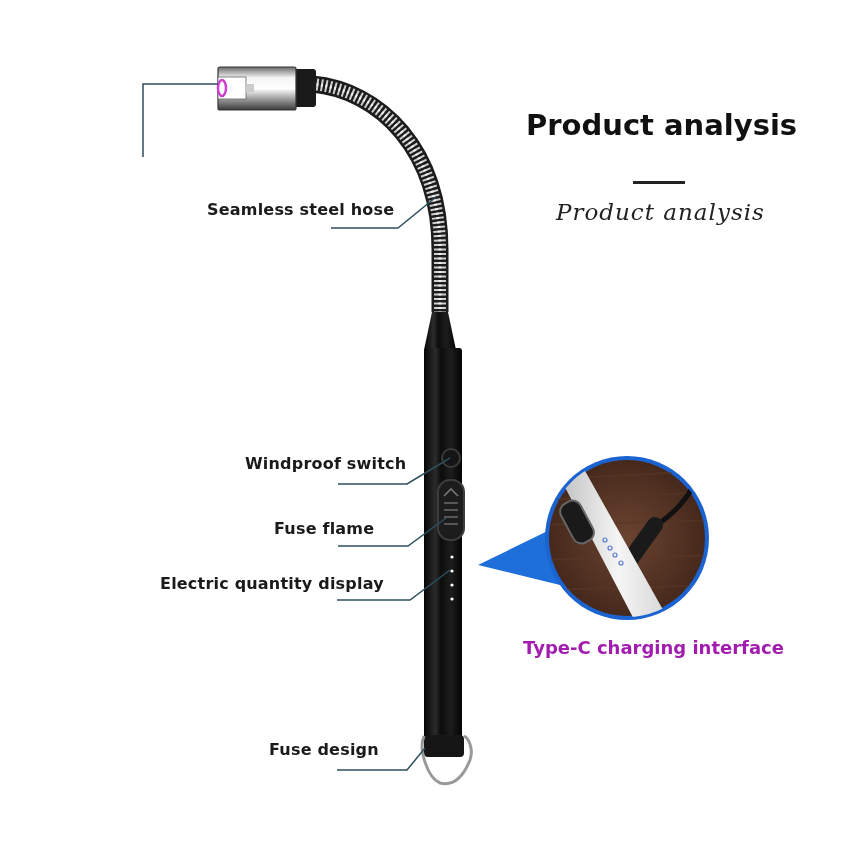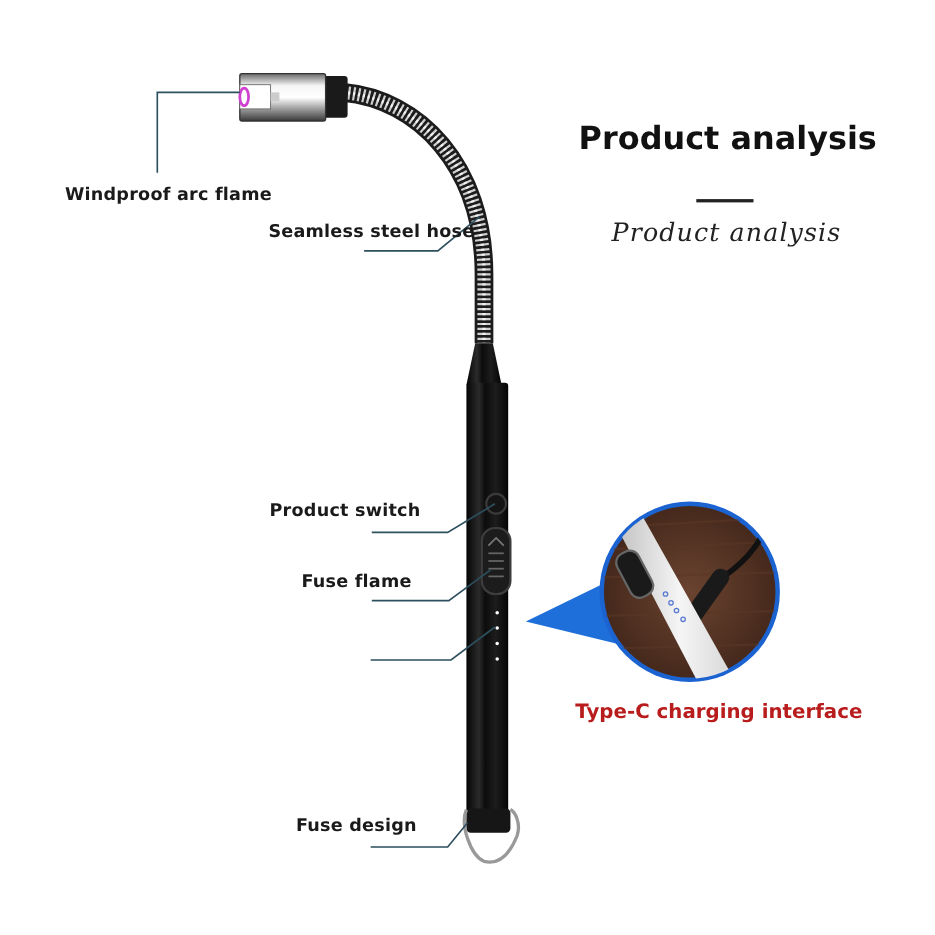--- a/index.html
+++ b/index.html
@@ -112,24 +112,24 @@
         <polygon points="556,470 580,462 680,640 650,650" fill="url(#whiteBody)"></polygon>
         <rect x="566" y="500" width="22" height="44" rx="9" transform="rotate(-28 577 522)" fill="#1a1a1a" stroke="#666" stroke-width="2"></rect>
         <circle cx="605" cy="540" r="2" fill="none" stroke="#5a7bd0" stroke-width="1.2"></circle>
         <circle cx="610" cy="548" r="2" fill="none" stroke="#5a7bd0" stroke-width="1.2"></circle>
         <circle cx="615" cy="555" r="2" fill="none" stroke="#5a7bd0" stroke-width="1.2"></circle>
         <circle cx="621" cy="563" r="2" fill="none" stroke="#5a7bd0" stroke-width="1.2"></circle>
       </g>
     </g>
   </svg>
 
-  <div class="label" style="left:59px; top:167px;">Windproof arc flame</div>
-  <div class="label" style="left:207px; top:200px;margin-left:37px;">Seamless steel hose</div>
-  <div class="label" style="left:245px; top:454px;">Product switch</div>
+  <div class="label" style="left:207px; top:200px;">Seamless steel hose</div>
+  <div class="label" style="left:245px; top:454px;">Windproof switch</div>
   <div class="label" style="left:274px; top:519px;">Fuse flame</div>
+  <div class="label" style="left:160px; top:574px;">Electric quantity display</div>
   <div class="label" style="left:269px; top:740px;">Fuse design</div>
 
   <div class="title">Product analysis</div>
   <div class="title-rule"></div>
   <div class="subtitle">Product analysis</div>
 
-  <div class="callout-label" style="color:#b91c1c;">Type-C charging interface</div>
+  <div class="callout-label" style="color:#a21caf;">Type-C charging interface</div>
 </div>
 
 </body></html>

